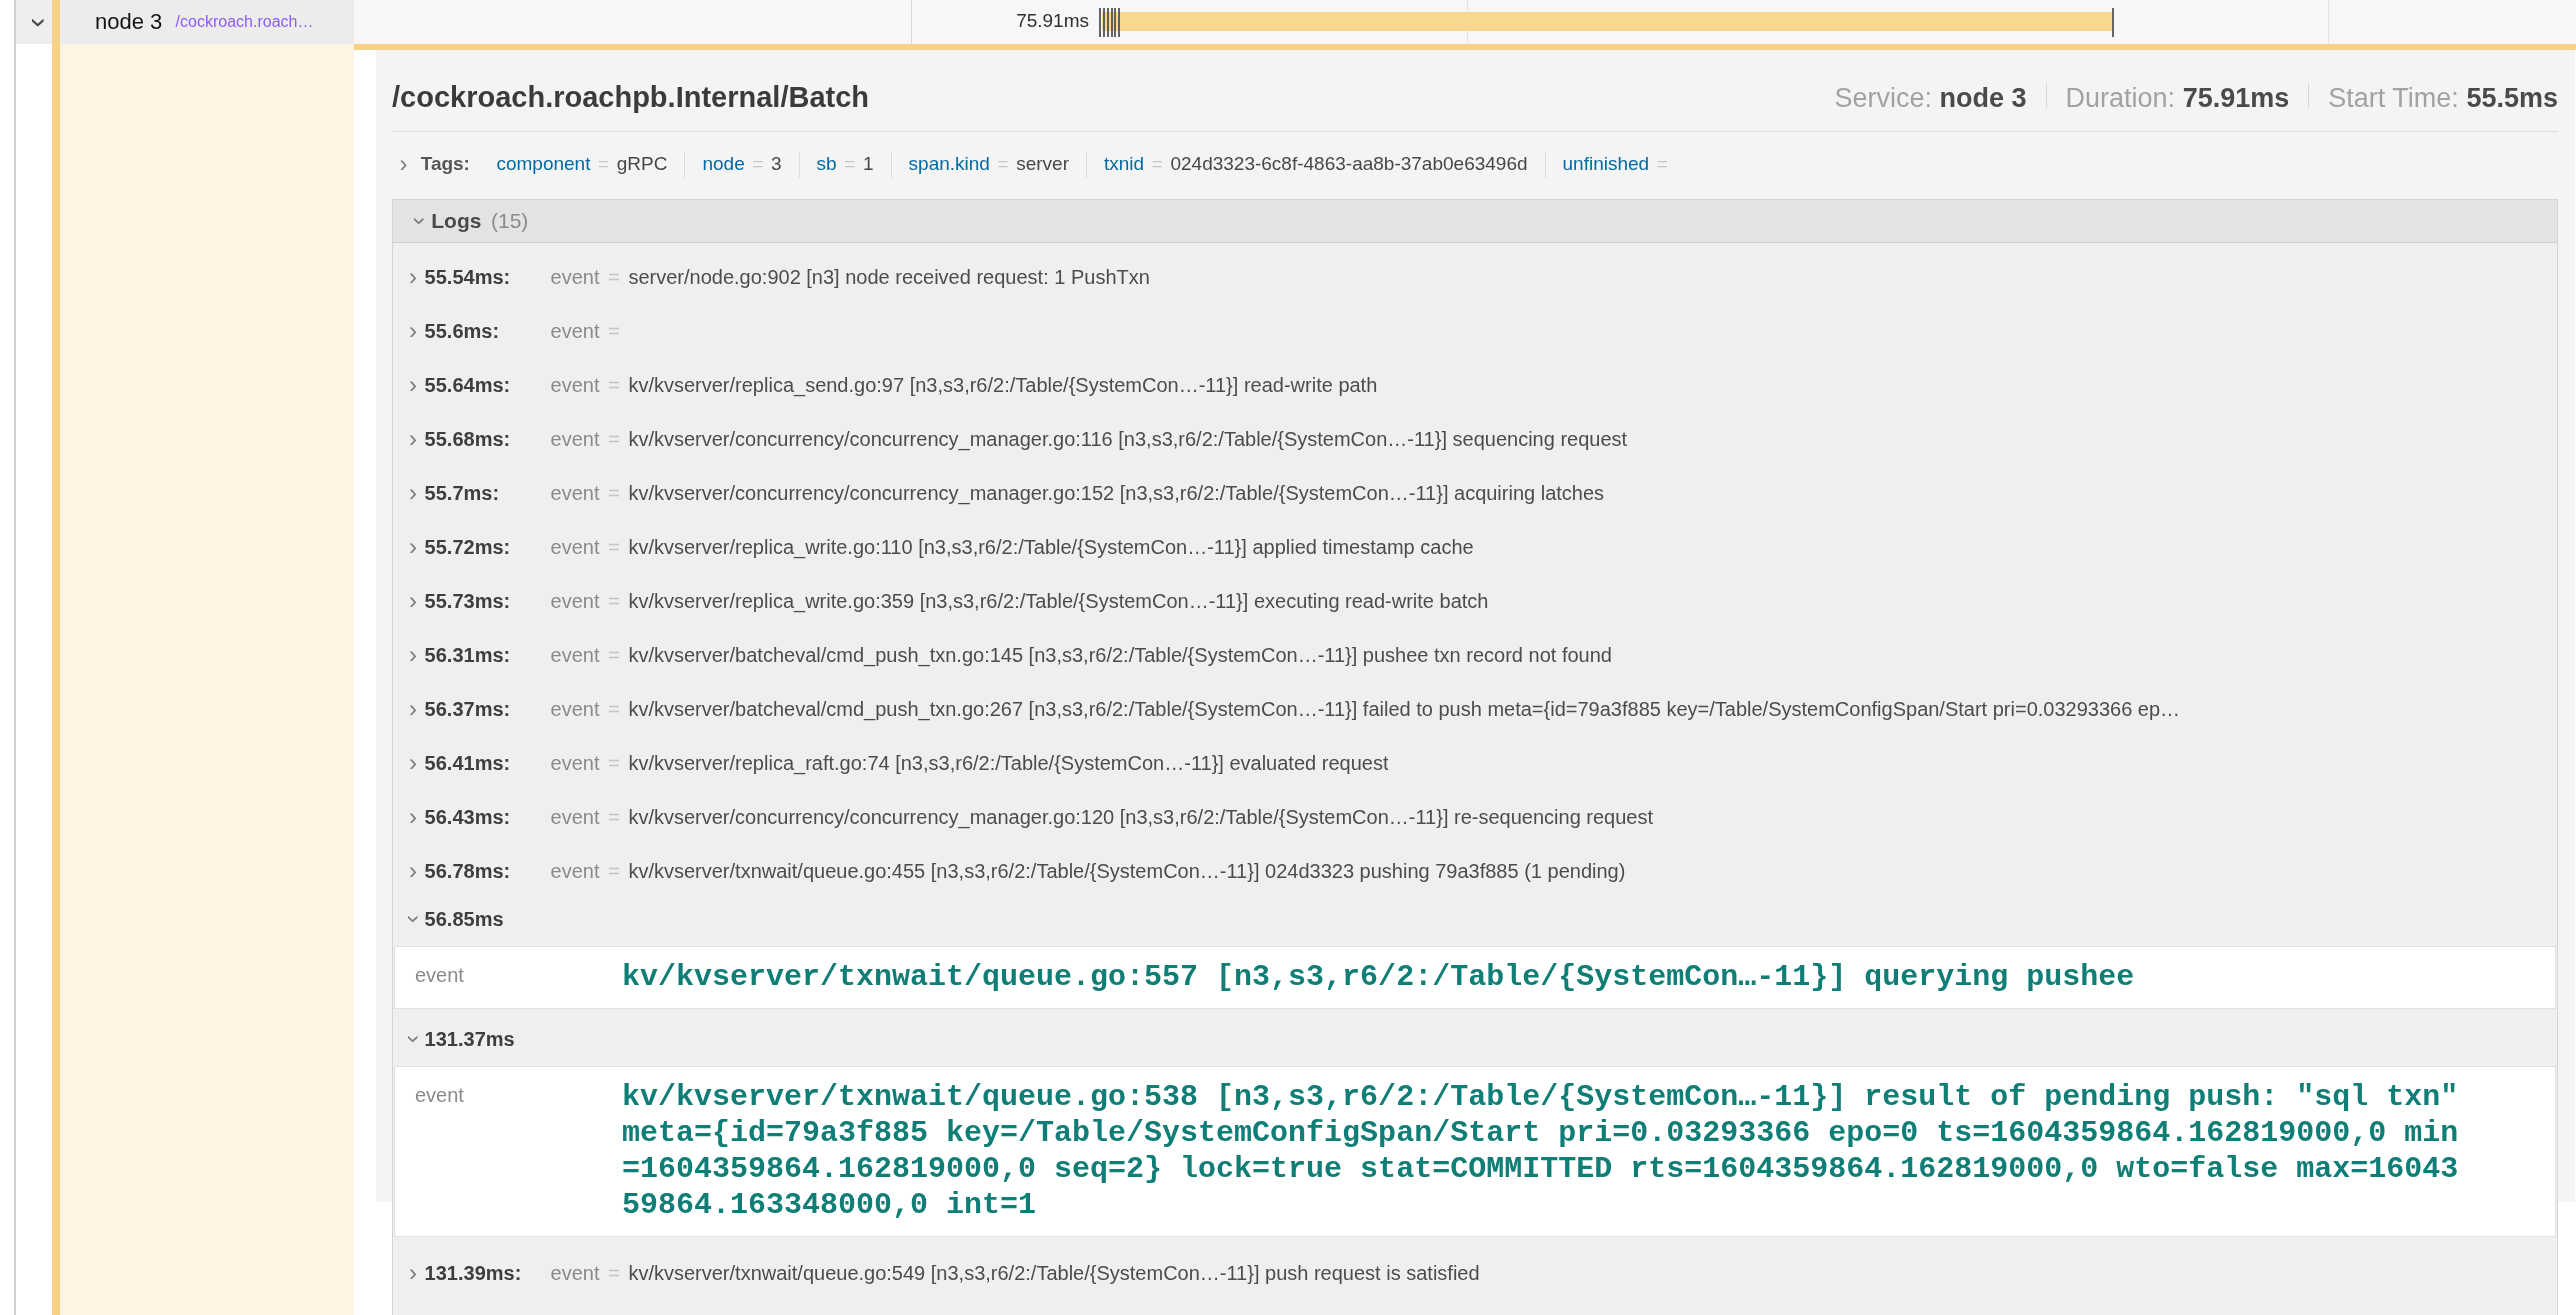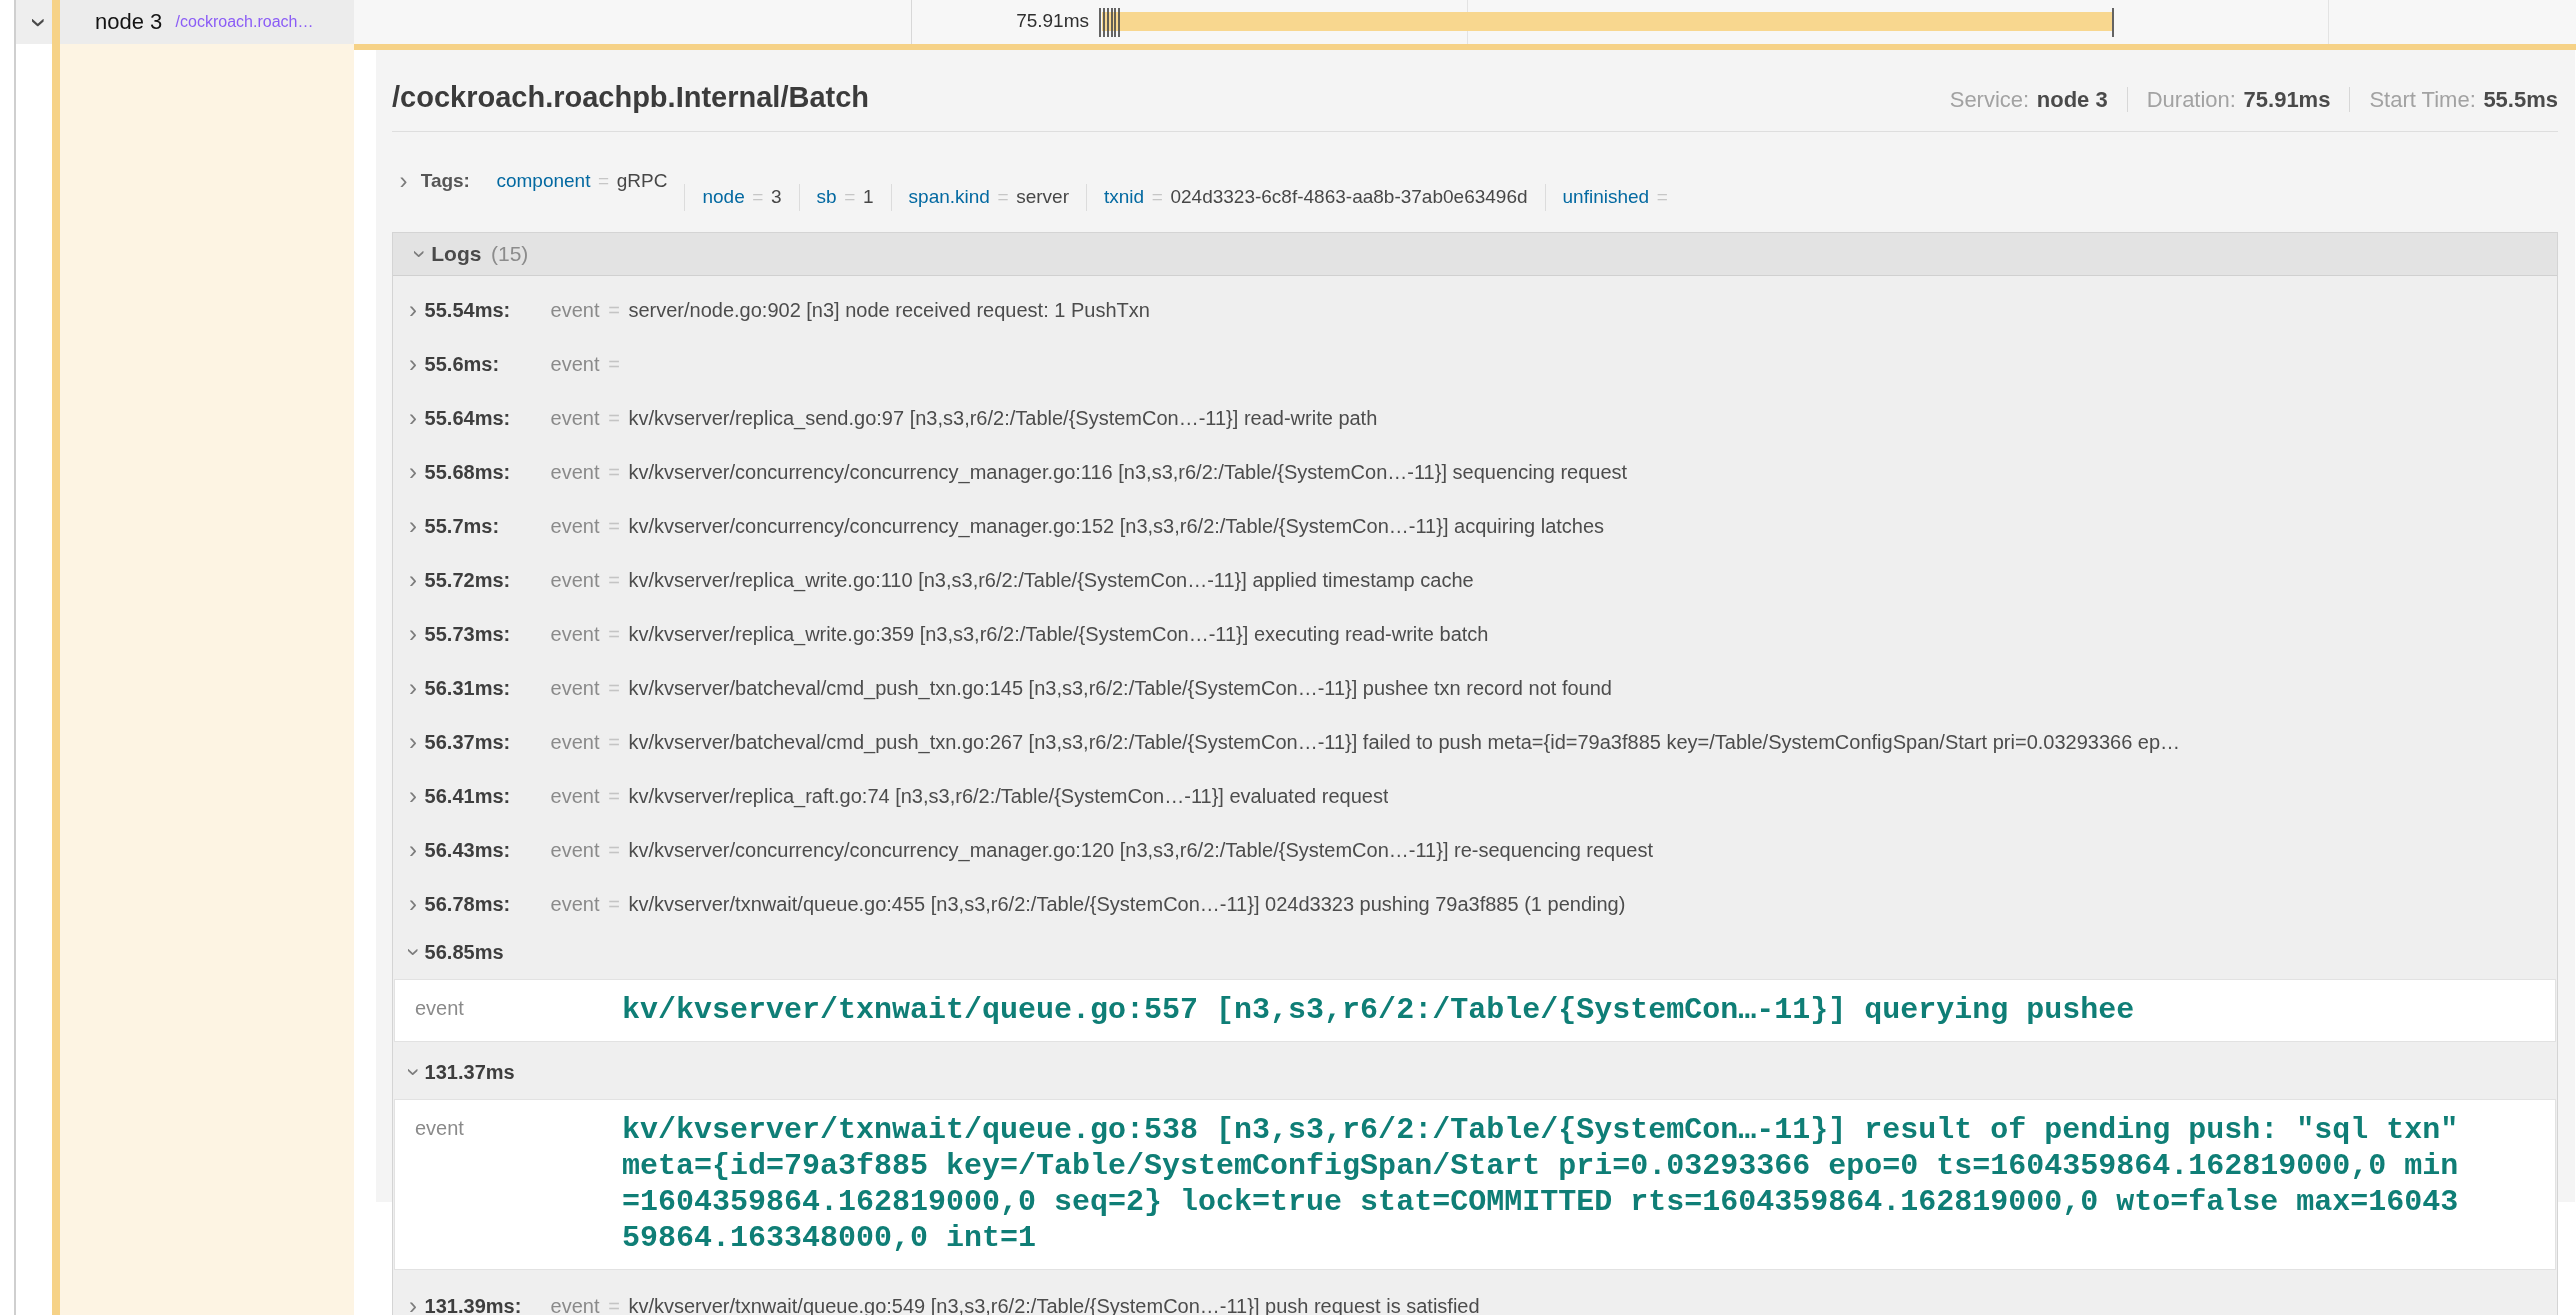--- a/index.html
+++ b/index.html
@@ -39,31 +39,31 @@
           text-align:center; flex:0 0 23px; }
   .chev.down { transform:rotate(90deg); }
   .chev.big  { font-size:29px; color:#4a4a4a; width:29px; }
 
   
   .panel { position:absolute; left:376px; top:50px; width:2199px; height:1152px;
            background:#f4f4f4; padding:25px 17px 0 16px; }
 
   .panel-head { display:flex; justify-content:space-between; align-items:baseline; padding-top:5.7px; }
   .span-title { font-size:29px; font-weight:bold; color:#3b3b3b; }
-  .span-info  { display:flex; align-items:flex-start; font-size:22px; color:#a2a2a2; white-space:nowrap; }
+  .span-info  { display:flex; align-items:flex-start; font-size:27px; color:#a2a2a2; white-space:nowrap; }
   .info-label { color:#a2a2a2; margin-right:7.6px; }
   .info-value { color:#4a4a4a; font-weight:bold; }
   .info-sep   { width:1px; height:25px; background:#d7d7d7; margin:0 19px; }
 
   .head-divider { height:1px; background:#dedede; margin-top:17px; }
 
   .tags-row  { display:flex; align-items:center; margin-top:19px; font-size:19px; }
   .tags-label{ font-weight:bold; color:#565656; margin:0 9.5px 0 5.7px; }
   .tag { display:flex; align-items:center; padding:0 17px; height:27px; white-space:nowrap; }
-  .tag + .tag { border-left:1px solid #dcdcdc;margin-top:33px; }
+  .tag + .tag { border-left:1px solid #dcdcdc; }
   .tag-key { color:#0369a1; }
   .tag-eq  { color:#c6c6c6; margin:0 7.6px; }
   .tag-val { color:#474747; }
 
   
   .logs-box  { margin-top:21px; border:1px solid #d4d4d4; background:#efefef; }
   .logs-header { height:43px; background:#e3e3e3; border-bottom:1px solid #d0d0d0;
                  display:flex; align-items:center; padding-left:15.3px; }
   .logs-title { font-weight:bold; font-size:21px; color:#4a4a4a; margin-right:9.5px; }
   .logs-count { font-size:21px; color:#8c8c8c; }

